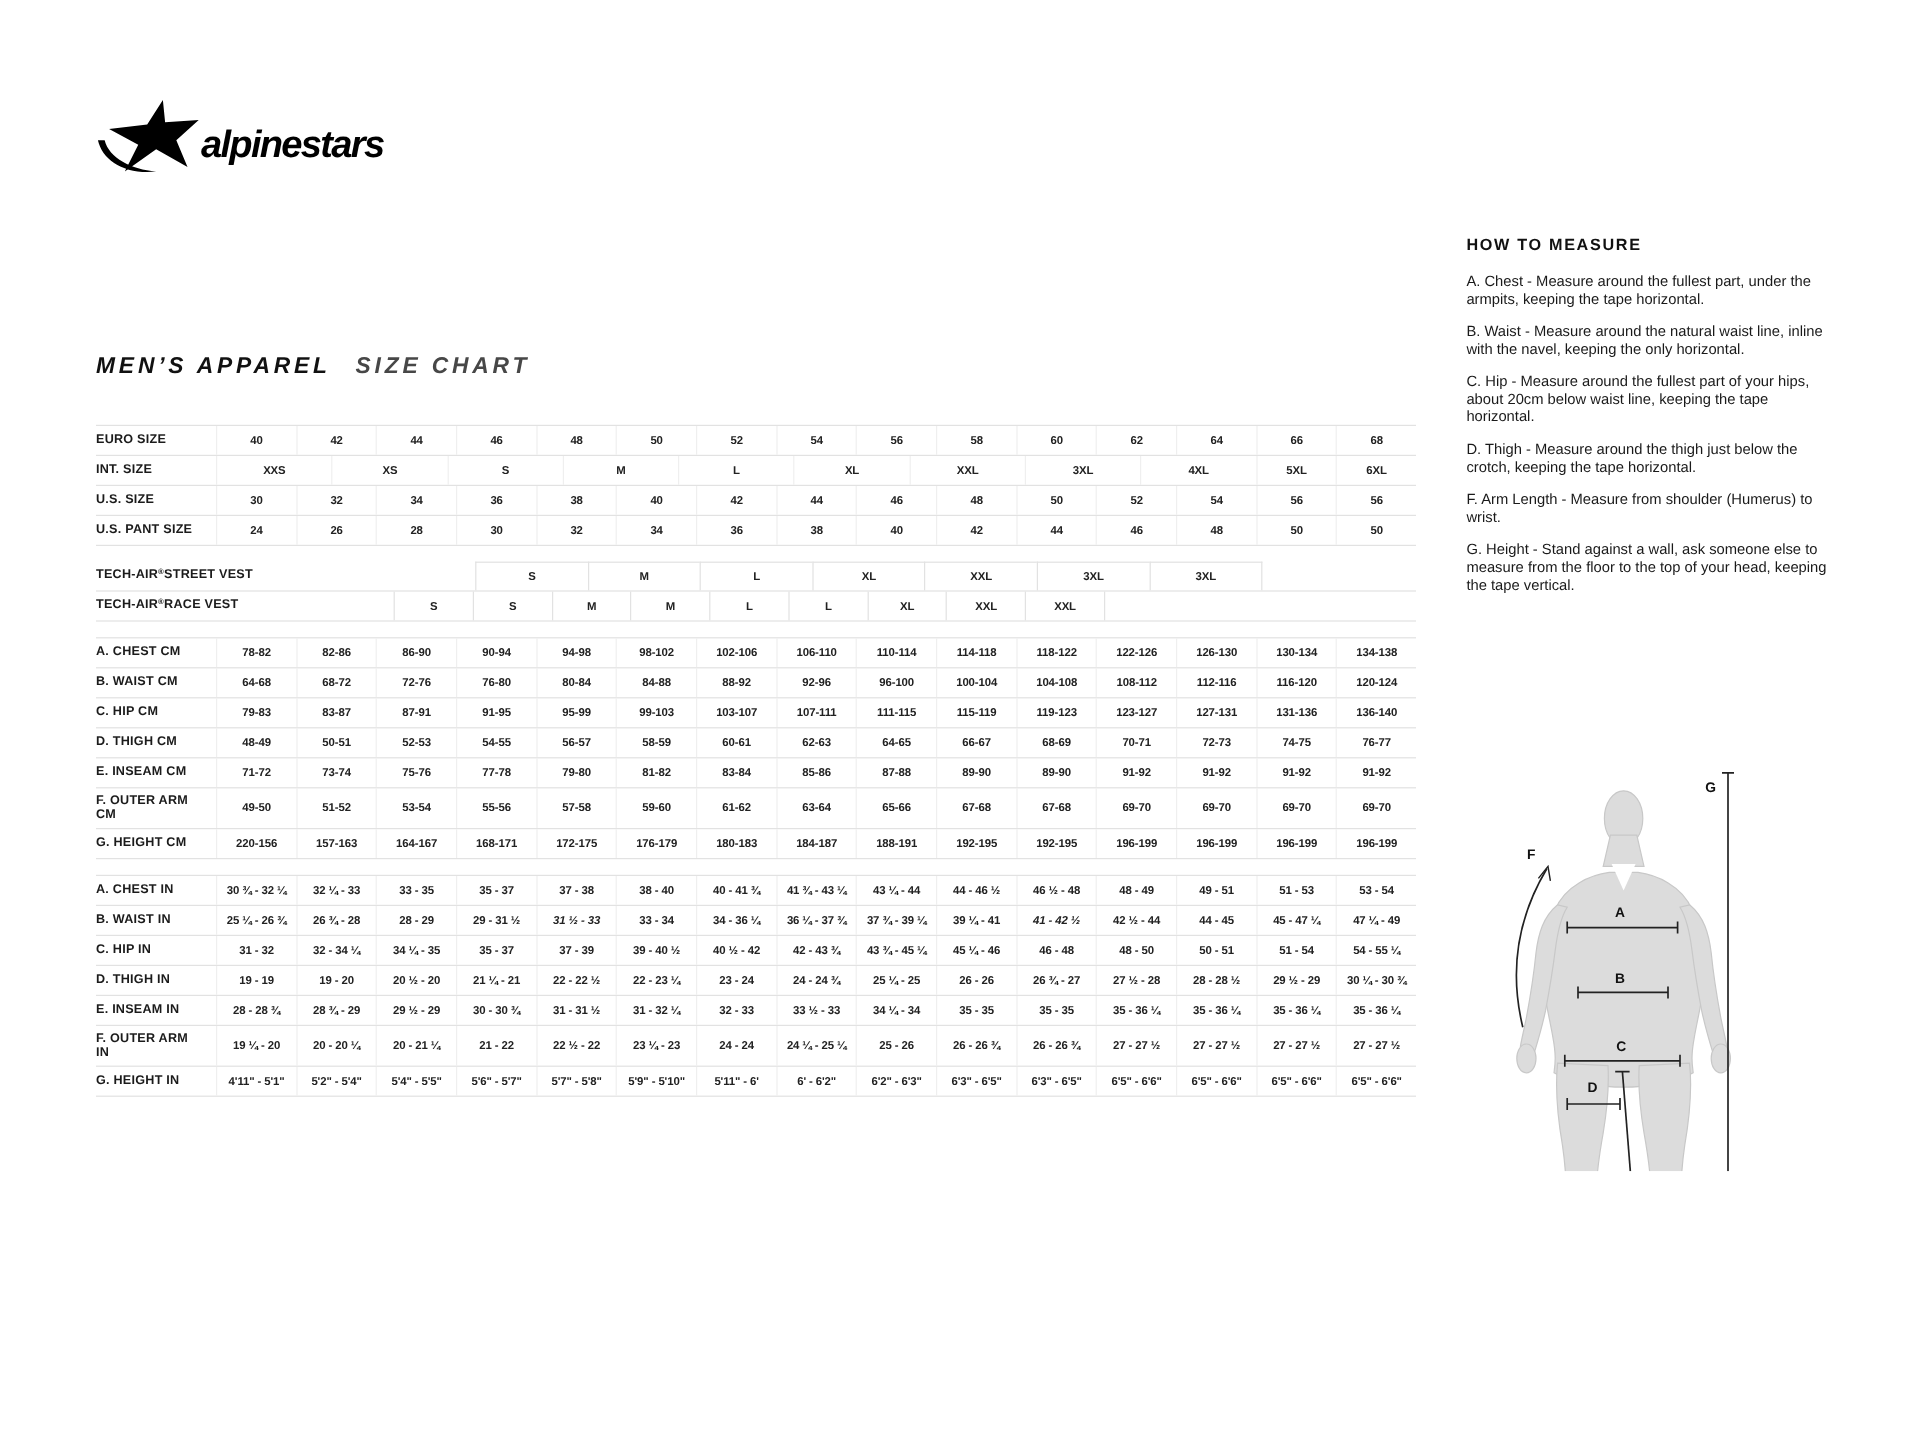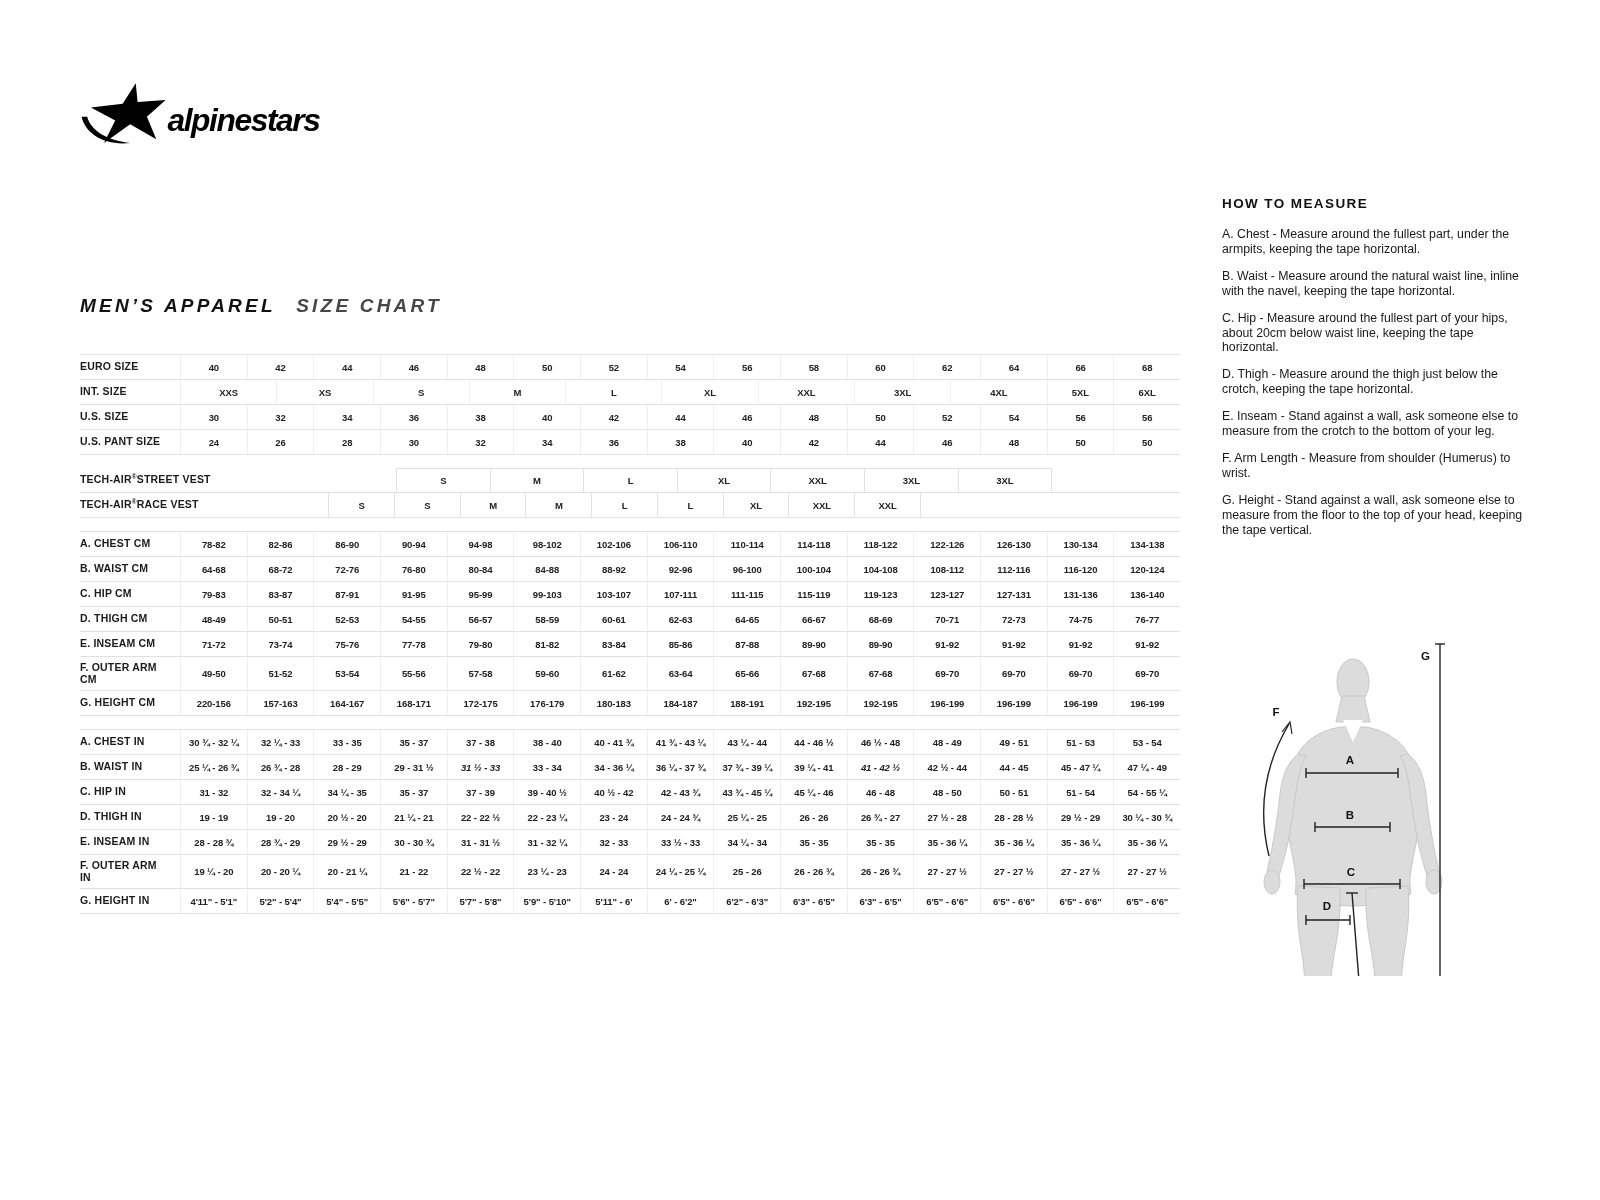--- a/index.html
+++ b/index.html
@@ -421,24 +421,23 @@
           <div class="tcell" style="flex: 1 1 0px;">6'5" - 6'6"</div>
           <div class="tcell" style="flex: 1 1 0px;">6'5" - 6'6"</div>
           <div class="tcell" style="flex: 1 1 0px;">6'5" - 6'6"</div>
         </div>
       </div>
     </div>
 
   <aside class="measure">
     <h3>HOW TO MEASURE</h3>
     <p>A. Chest - Measure around the fullest part, under the armpits, keeping the tape horizontal.</p>
-    <p>B. Waist - Measure around the natural waist line, inline with the navel, keeping the tape horizontal.</p>
+    <p>B. Waist - Measure around the natural waist line, inline with the navel, keeping the only horizontal.</p>
     <p>C. Hip - Measure around the fullest part of your hips, about 20cm below waist line, keeping the tape horizontal.</p>
     <p>D. Thigh - Measure around the thigh just below the crotch, keeping the tape horizontal.</p>
-    <p>E. Inseam - Stand against a wall, ask someone else to measure from the crotch to the bottom of your leg.</p>
     <p>F. Arm Length - Measure from shoulder (Humerus) to wrist.</p>
     <p>G. Height - Stand against a wall, ask someone else to measure from the floor to the top of your head, keeping the tape vertical.</p>
   </aside>
 
   <svg class="figure" width="260" height="505" viewBox="0 0 260 505">
     <g fill="#dcdcdc" stroke="#c8c8c8" stroke-width="1">
       <ellipse cx="115" cy="46" rx="16" ry="23"></ellipse>
       <path d="M104,60 L126,60 L132,86 L98,86 Z"></path>
       <path d="M58,122 C66,102 88,93 103,91 L127,91 C142,93 164,102 172,122
                C179,138 181,154 182,170 C183,190 177,210 174,228 C171,244 172,250 173,258

